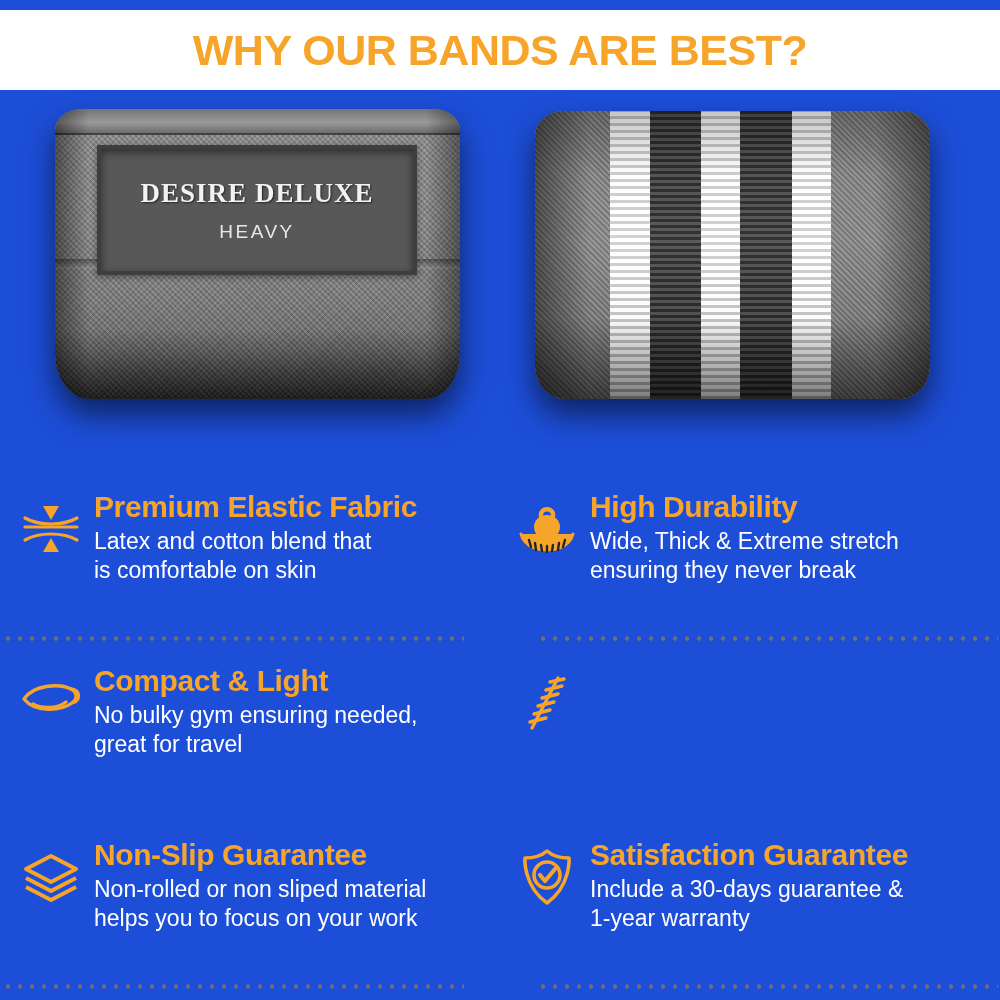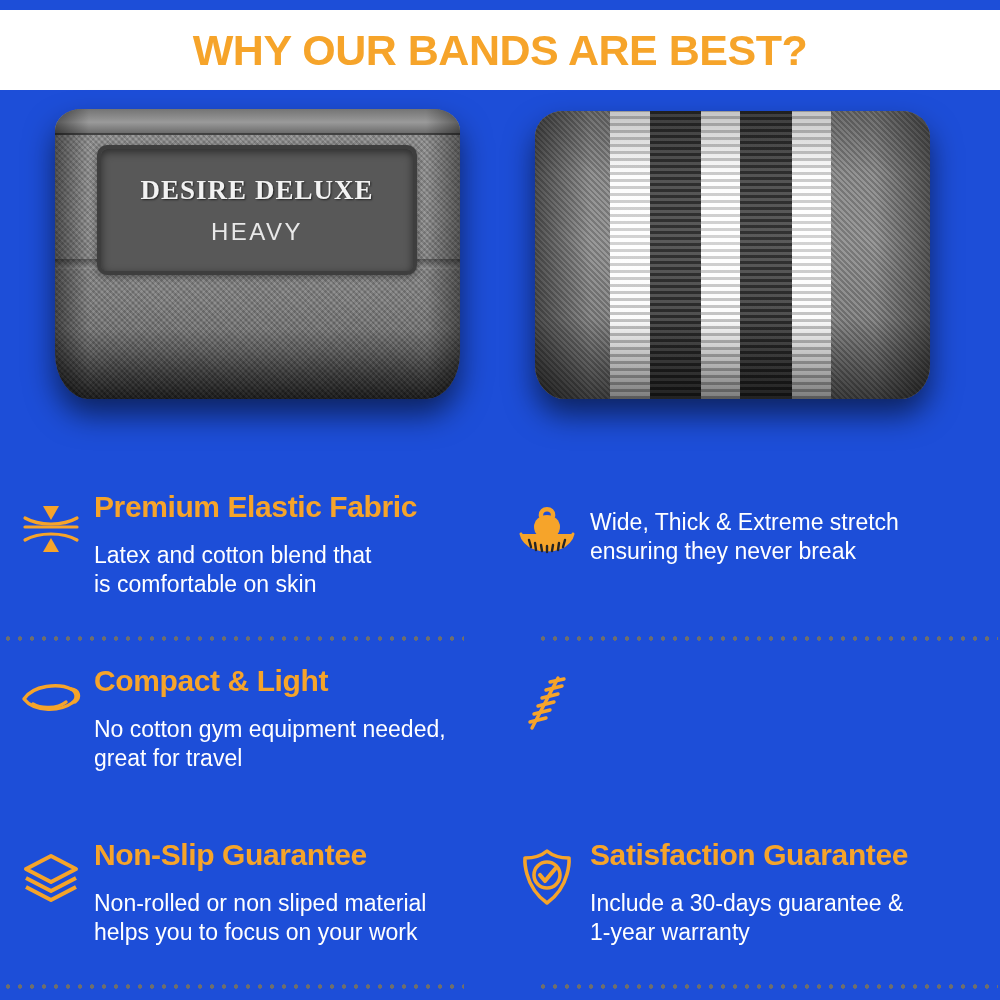--- a/index.html
+++ b/index.html
@@ -89,38 +89,38 @@
   .roll-right-edge {
     position:absolute; right:0; top:0; width:34px; height:100%;
     background:linear-gradient(270deg,rgba(0,0,0,.40),rgba(0,0,0,0));
   }
   .band-label {
     position:absolute;
     left:42px; top:36px;
     width:320px; height:130px;
     background:#585858;
     border:4px solid #3e3e3e;
-    border-radius:10px;
+    border-radius:1px;
     box-shadow:0 3px 8px rgba(0,0,0,.5) inset, 0 2px 6px rgba(0,0,0,.4);
     display:flex; flex-direction:column;
     align-items:center; justify-content:center;
     gap:12px;
   }
   .brand-name {
     color:#f2f2f2;
     font-family:"Liberation Serif", serif;
     font-weight:bold;
     font-size:27px;
     letter-spacing:1px;
     text-shadow:1px 1px 2px rgba(0,0,0,.6);
   }
   .band-level {
     color:#e8e8e8;
     font-family:"Liberation Sans", sans-serif;
-    font-size:24px;
+    font-size:19px;
     letter-spacing:2.5px;
   }
 
   
   .band-striped {
     position:absolute;
     left:20px; top:16px;
     width:395px; height:288px;
     border-radius:28px 28px 30px 30px / 26px 26px 34px 34px;
     overflow:hidden;
@@ -187,21 +187,21 @@
     font-size:30px;
     font-weight:bold;
     line-height:1.1;
     letter-spacing:-0.4px;
     white-space:nowrap;
   }
   .feature-desc {
     color:#ffffff;
     font-size:23px;
     line-height:1.28;
-    margin-top:18px;
+    margin-top:4px;
     white-space:pre-line;
   }
 
   
   .divider {
     position:absolute;
     height:5px;
     background-image:radial-gradient(circle, #6e6e6e 0 2px, rgba(0,0,0,0) 2.4px);
     background-size:12px 5px;
     background-repeat:repeat-x;
@@ -287,41 +287,42 @@
                 <path d="M19 43 L20 50"></path>
               <path d="M25 45 L26 51"></path>
                 <path d="M31 46 L31 52"></path>
               <path d="M37 45 L36 51"></path>
                 <path d="M43 43 L42 50"></path>
               <path d="M49 40 L47 47"></path>
             </g>
           </svg>
         </div>
         <div class="feature-text">
+          <div class="feature-title">High Durability</div>
           <div class="feature-desc">Wide, Thick &amp; Extreme stretch
 ensuring they never break</div>
         </div>
       </div>
 
       <div class="divider left  r1"></div>
       <div class="divider right r1"></div>
     </div>
 
     <div class="feature-row">
       <div class="feature col-left">
         <div class="feature-icon">
           <svg width="64" height="52" viewBox="0 0 64 52" fill="none" stroke="#F6A42A" stroke-width="3.4" stroke-linecap="round" stroke-linejoin="round">
             <path d="M5 22 C14 8, 40 6, 52 12 C58 15, 59 22, 53 26 C42 34, 16 36, 5 22 Z"></path>
             <path d="M14 27 C22 32, 38 32, 47 25"></path>
             <path d="M52 12 C60 13, 62 20, 56 25"></path>
           </svg>
         </div>
         <div class="feature-text">
           <div class="feature-title">Compact &amp; Light</div>
-          <div class="feature-desc">No cotton gym equipment needed,
+          <div class="feature-desc">No bulky gym ensuring needed,
 great for travel</div>
         </div>
       </div>
 
       <div class="feature col-right">
         <div class="feature-icon">
           <svg width="46" height="62" viewBox="0 0 46 62" fill="none" stroke="#F6A42A" stroke-width="3.4" stroke-linecap="round">
             <path d="M8 56 L34 6"></path>
             <path d="M6 50 L22 46"></path>
             <path d="M10 42 L26 38"></path>

